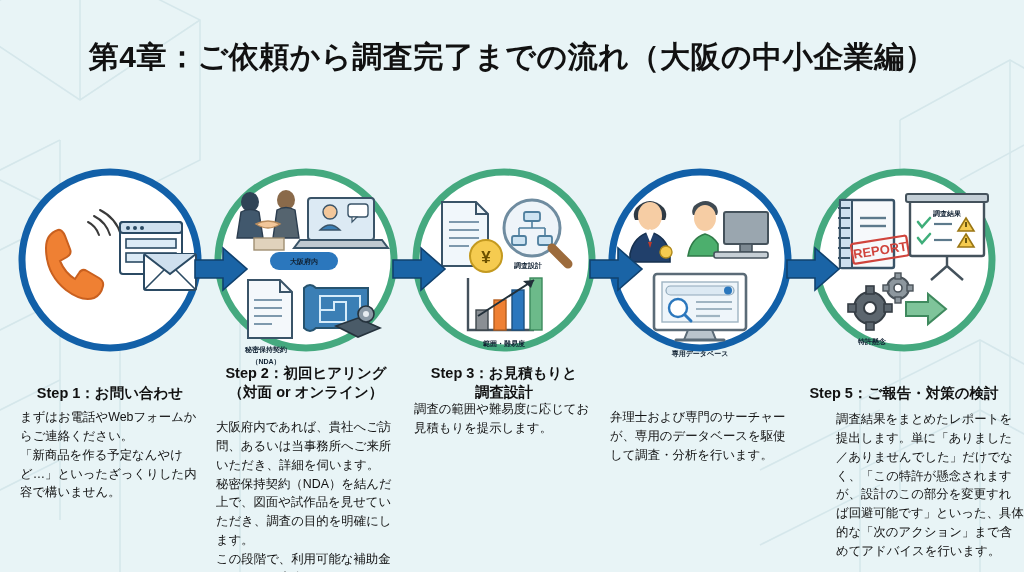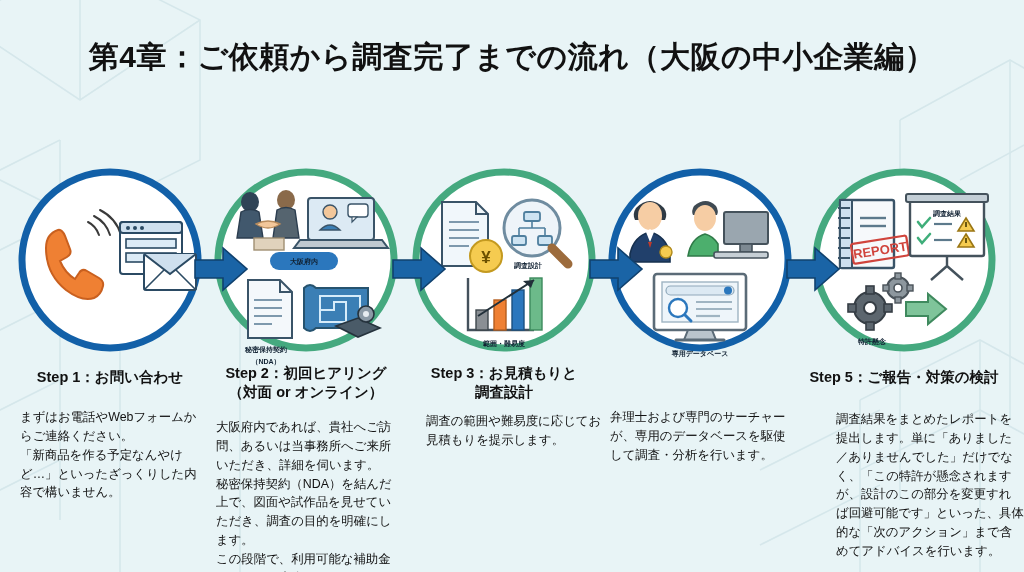--- a/index.html
+++ b/index.html
@@ -34,21 +34,21 @@
   .step-0{left:12px;}
   .step-1{left:208px;}
   .step-2{left:406px;}
   .step-3{left:602px;}
   .step-4{left:806px;}
 
   .circle-wrap{position:absolute;top:0;left:0;width:196px;height:210px;}
   .circle-wrap svg{display:block;}
 
   .step-title{
-    position:absolute;top:208px;left:-6px;width:208px;
+    position:absolute;top:224px;left:-6px;width:208px;
     text-align:center;font-size:14.5px;font-weight:bold;line-height:1.32;
     color:#111;
   }
   .step-body{
     position:absolute;left:8px;width:186px;
     font-size:12.4px;line-height:1.52;color:#111;
     text-align:left;font-weight:500;
   }
 
   
@@ -215,21 +215,21 @@
             <rect x="88" y="140" width="12" height="30" fill="#ef8033" stroke="#b55d1d" stroke-width="1.4"></rect>
             <rect x="106" y="130" width="12" height="40" fill="#2b77bd" stroke="#1b5080" stroke-width="1.4"></rect>
             <rect x="124" y="118" width="12" height="52" fill="#6cba8a" stroke="#3c8a5d" stroke-width="1.4"></rect>
             <path d="M72 156 l56 -36" stroke="#22303a" stroke-width="2" fill="none"></path>
             <path d="M128 120 l-11 1 l8 7 z" fill="#22303a"></path>
           </g>
           <text class="lbl" x="98" y="186" text-anchor="middle" font-size="10" font-weight="bold">範囲・難易度</text>
         </svg>
       </div>
       <div class="step-title" style="top:204px;">Step 3：お見積もりと<br>調査設計</div>
-      <div class="step-body" style="top:252px;margin-left:12px;">調査の範囲や難易度に応じてお見積もりを提示します。</div>
+      <div class="step-body" style="top:240px;">調査の範囲や難易度に応じてお見積もりを提示します。</div>
     </div>
 
     <div class="step step-3">
       <div class="circle-wrap">
         <svg width="196" height="210" viewBox="0 0 196 210">
           <circle cx="98" cy="100" r="88" fill="#ffffff" stroke="#1260a8" stroke-width="7"></circle>
 
           <g>
             <path d="M34 48 q14 -14 28 0 q4 6 1 12 h-30 q-3 -6 1 -12 z" fill="#2f3a44"></path>
             <ellipse cx="48" cy="56" rx="12" ry="14" fill="#f6cda4"></ellipse>

